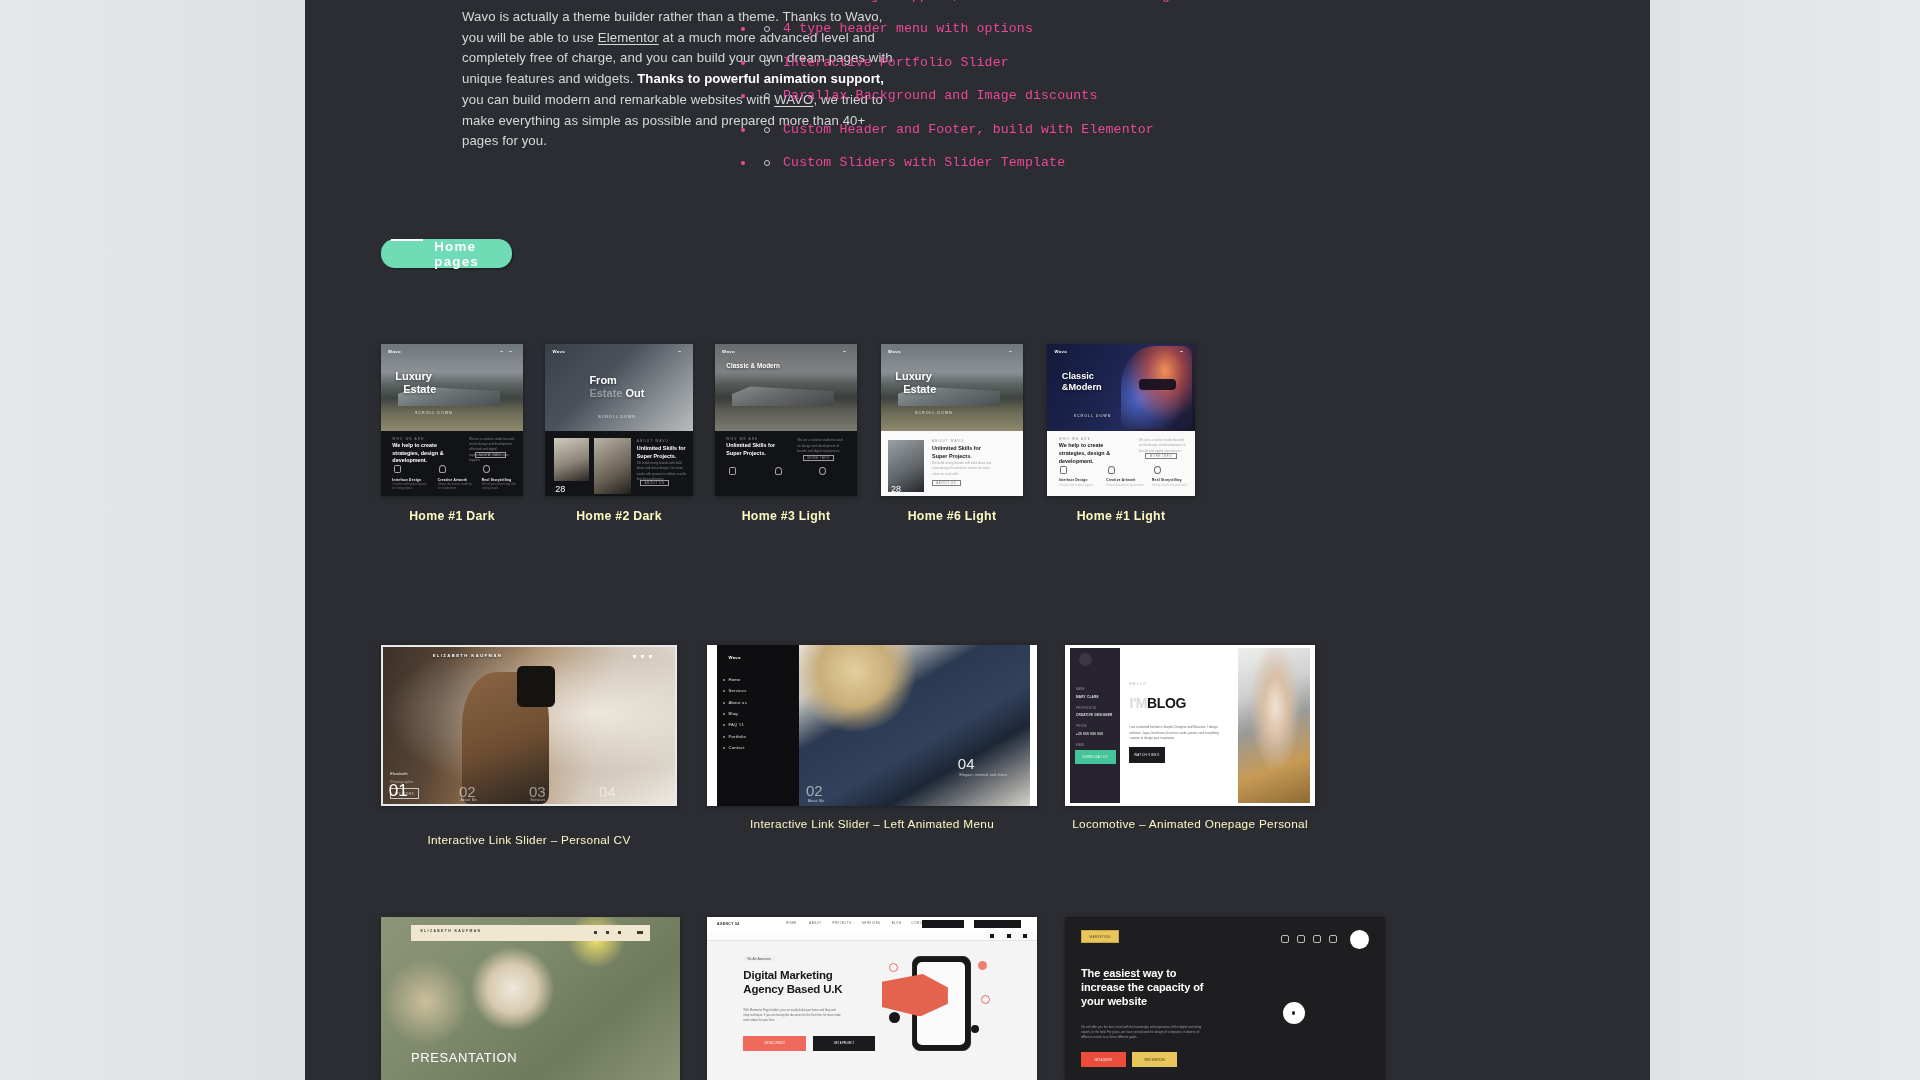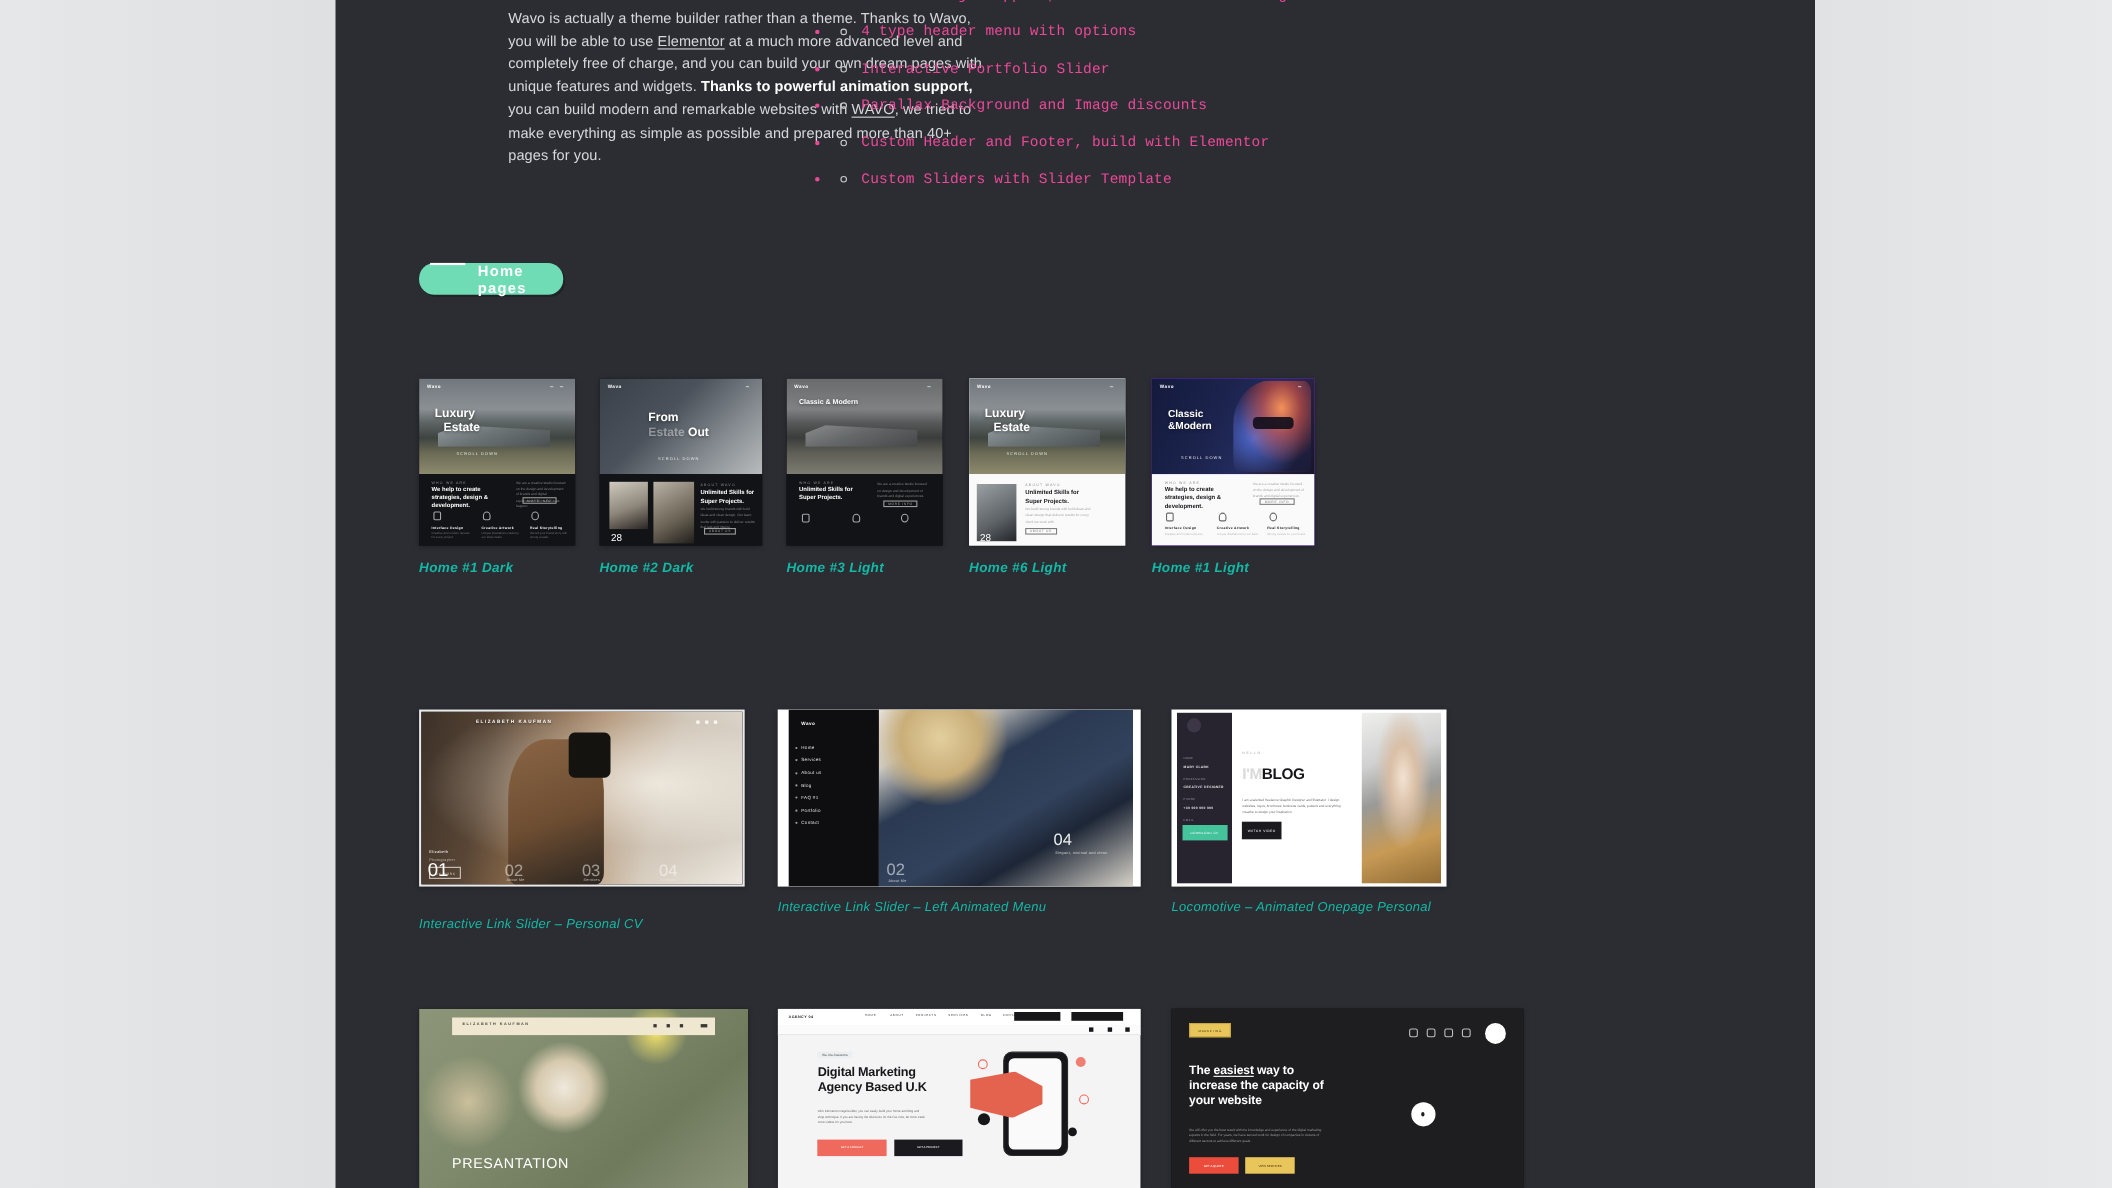--- a/index.html
+++ b/index.html
@@ -63,24 +63,23 @@
   
   .row { position: absolute; left: 0; width: 100%; }
   .cell { position: absolute; }
   .thumb {
     position: relative; width: 100%; height: 100%;
     overflow: hidden; background: #101114;
     box-shadow: 0 1px 5px rgba(0,0,0,.35);
   }
   .caption {
     position: absolute; left: 0; width: 100%;
-    text-align: left; color: #14b8a6;
+    text-align: center; color: #fef9c3;
     font-size: 12.3px; font-weight: 700; letter-spacing: .3px;
     white-space: nowrap;
-    font-style: italic;
   }
   .caption.thin { font-weight: 400; font-size: 11.8px; }
 
   
   .topbar { position:absolute; left:0; top:0; width:100%; height:11%; }
   .logo { position:absolute; left:5%; top:30%; font-size:4.2px; color:#fff; font-weight:700; letter-spacing:.5px; }
   .navdot { position:absolute; width:3px; height:1.4px; background:#cfd2d6; opacity:.85; }
 
   
   .hero-house {

